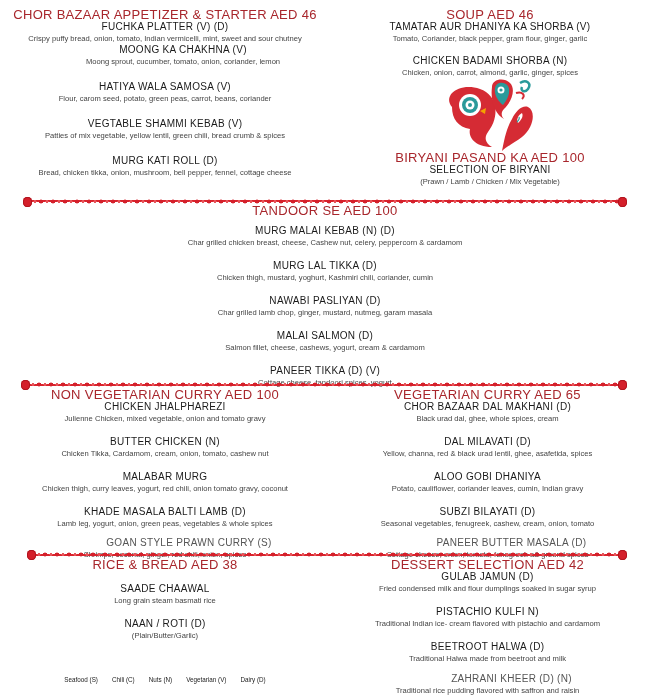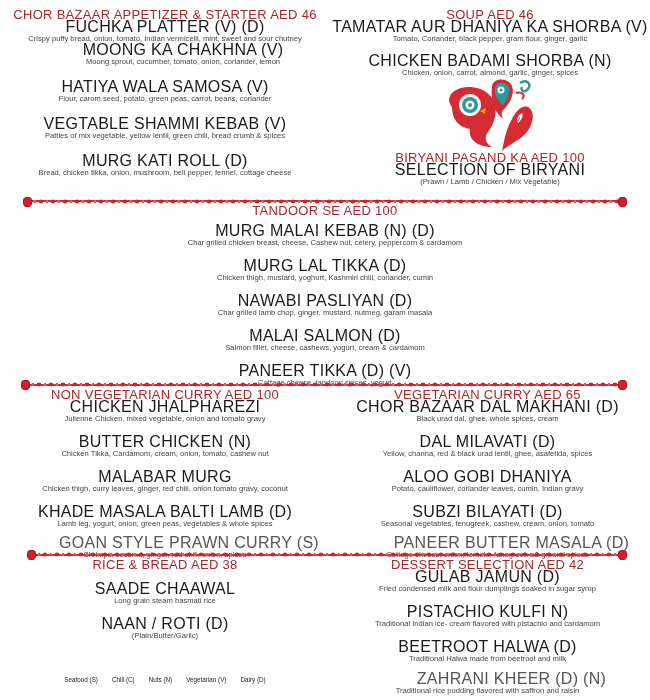--- a/index.html
+++ b/index.html
@@ -4,21 +4,21 @@
   <style>
     * { box-sizing: border-box; margin: 0; padding: 0; }
     html, body { width: 650px; height: 700px; background: #ffffff; overflow: hidden; }
     body { position: relative; font-family: "Liberation Sans", "DejaVu Sans", sans-serif; color: #222; }
 
     .abs { position: absolute; }
     .col { position: absolute; text-align: center; }
 
     .sec-title { font-size: 13px; color: #a8262c; letter-spacing: 0.3px; line-height: 12px; white-space: nowrap; }
     .item { margin-top: 0; }
-    .item-name { font-size: 16px; color: #1a1a1a; letter-spacing: 0.3px; line-height: 12px; white-space: nowrap; }
+    .item-name { font-size: 10px; color: #1a1a1a; letter-spacing: 0.3px; line-height: 12px; white-space: nowrap; }
     .item-name.light { color: #555; padding-left: 48px; }
     .item-desc { font-size: 7.6px; color: #444; line-height: 11px; white-space: nowrap; }
 
     .border {
       position: absolute; height: 7px;
       background-image:
         radial-gradient(circle at 3px 3.5px, #d4202b 1.8px, transparent 2.2px),
         radial-gradient(circle at 9px 3.5px, #e8545a 1.4px, transparent 1.8px),
         linear-gradient(to bottom, transparent 2.5px, #d9242d 2.5px, #d9242d 4.5px, transparent 4.5px);
       background-size: 12px 7px, 12px 7px, 100% 7px;
@@ -145,21 +145,21 @@
   <div class="item">
     <div class="item-name">CHICKEN JHALPHAREZI</div>
     <div class="item-desc">Julienne Chicken, mixed vegetable, onion and tomato gravy</div>
   </div>
   <div class="item" style="margin-top:12px;">
     <div class="item-name">BUTTER CHICKEN (N)</div>
     <div class="item-desc">Chicken Tikka, Cardamom, cream, onion, tomato, cashew nut</div>
   </div>
   <div class="item" style="margin-top:12px;">
     <div class="item-name">MALABAR MURG</div>
-    <div class="item-desc">Chicken thigh, curry leaves, ginger, red chili, onion tomato gravy, coconut</div>
+    <div class="item-desc">Chicken thigh, curry leaves, yogurt, red chili, onion tomato gravy, coconut</div>
   </div>
   <div class="item" style="margin-top:12px;">
     <div class="item-name">KHADE MASALA BALTI LAMB (D)</div>
     <div class="item-desc">Lamb leg, yogurt, onion, green peas, vegetables &amp; whole spices</div>
   </div>
   <div class="item" style="margin-top:8px;">
     <div class="item-name light">GOAN STYLE PRAWN CURRY (S)</div>
     <div class="item-desc">Shrimps, coconut, ginger, red chili, onion, spices</div>
   </div>
 </div>

